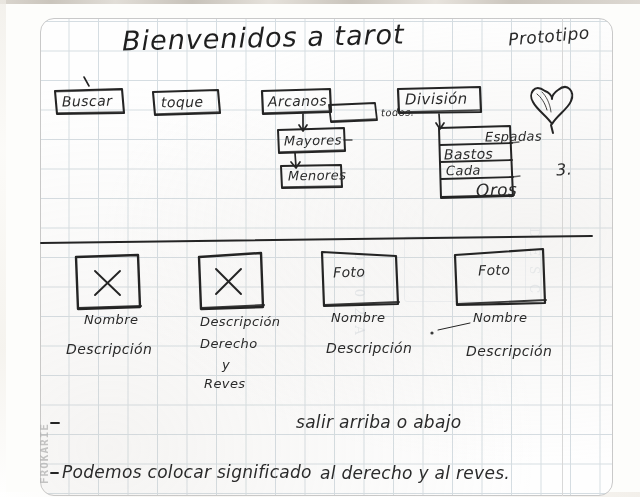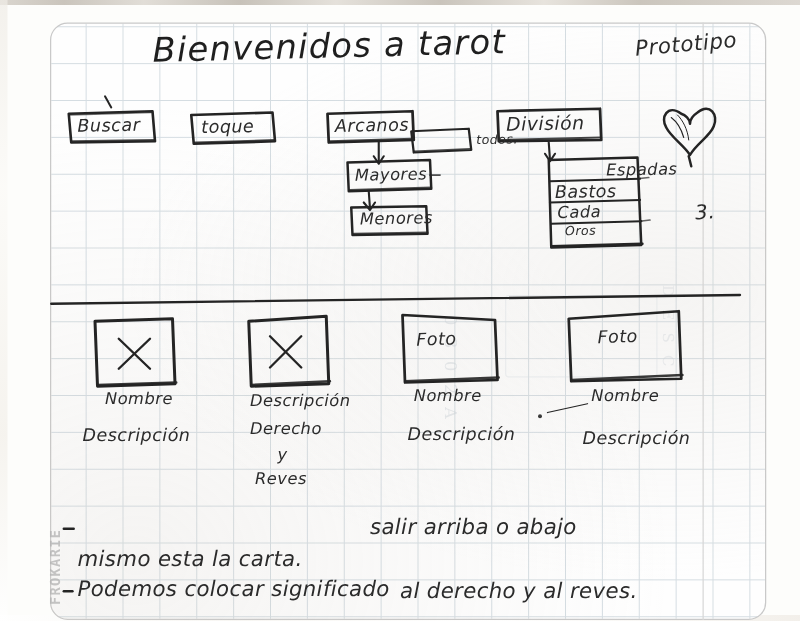--- a/index.html
+++ b/index.html
@@ -324,38 +324,37 @@
 
   <div class="hw hw-box" style="left:284px; top:133px; font-size:13px;">Mayores</div>
 
   <div class="hw hw-box" style="left:288px; top:168px; font-size:13px;">Menores</div>
 
   <div class="hw hw-box" style="left:405px; top:90px; font-size:15px;">División</div>
 
   <div class="hw hw-box" style="left:444px; top:129px; font-size:13px;margin-left:41px;">Espadas</div>
   <div class="hw hw-box" style="left:444px; top:146px; font-size:14px;">Bastos</div>
   <div class="hw hw-box" style="left:446px; top:163px; font-size:13px;">Cada</div>
-  <div class="hw hw-box" style="left:452px; top:180px; font-size:10px;">Oros</div>
+  <div class="hw hw-box" style="left:452px; top:180px; font-size:17px;padding-left:24px;">Oros</div>
 
   <div class="hw" style="left:333px; top:264px; font-size:14px; transform:rotate(-2deg);">Foto</div>
   <div class="hw" style="left:478px; top:262px; font-size:14px; transform:rotate(-2deg);">Foto</div>
 
   <div class="hw hw-label" style="left:84px; top:312px;">Nombre</div>
   <div class="hw hw-label" style="left:66px; top:341px; font-size:14px;">Descripción</div>
 
   <div class="hw hw-label" style="left:200px; top:314px;">Descripción</div>
   <div class="hw hw-label" style="left:200px; top:336px;">Derecho</div>
   <div class="hw hw-label" style="left:222px; top:357px;">y</div>
   <div class="hw hw-label" style="left:204px; top:376px;">Reves</div>
 
   <div class="hw hw-label" style="left:331px; top:310px;">Nombre</div>
   <div class="hw hw-label" style="left:326px; top:340px; font-size:14px;">Descripción</div>
 
   <div class="hw hw-label" style="left:473px; top:310px;">Nombre</div>
   <div class="hw hw-label" style="left:466px; top:343px; font-size:14px;">Descripción</div>
 
   <div class="hw hw-note" style="left:296px; top:412px;">salir  arriba o abajo</div>
-  <div class="hw hw-note" style="left:62px; top:438px;">mismo esta la carta.</div>
 
   <div class="hw hw-note" style="left:320px; top:463px;">al derecho y al reves.</div>
   <div class="hw hw-note" style="left:62px; top:462px;">Podemos colocar significado</div>
 
 </div>
 
 </body></html>

